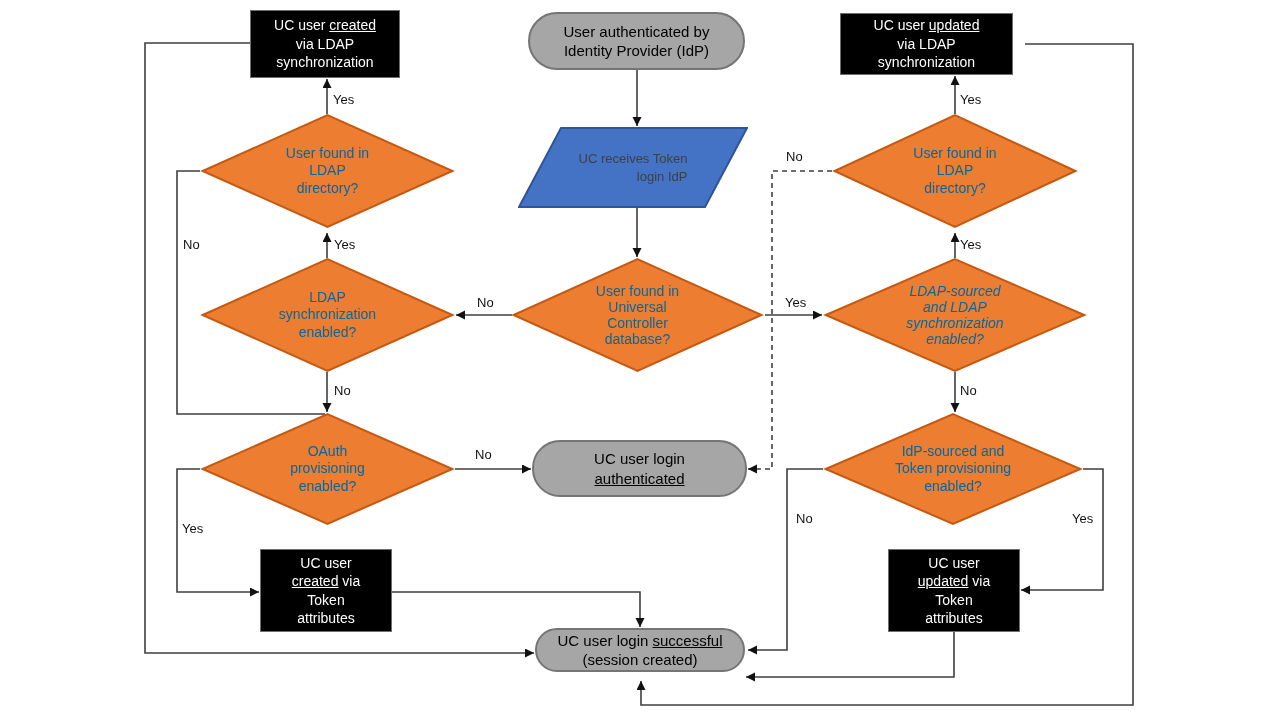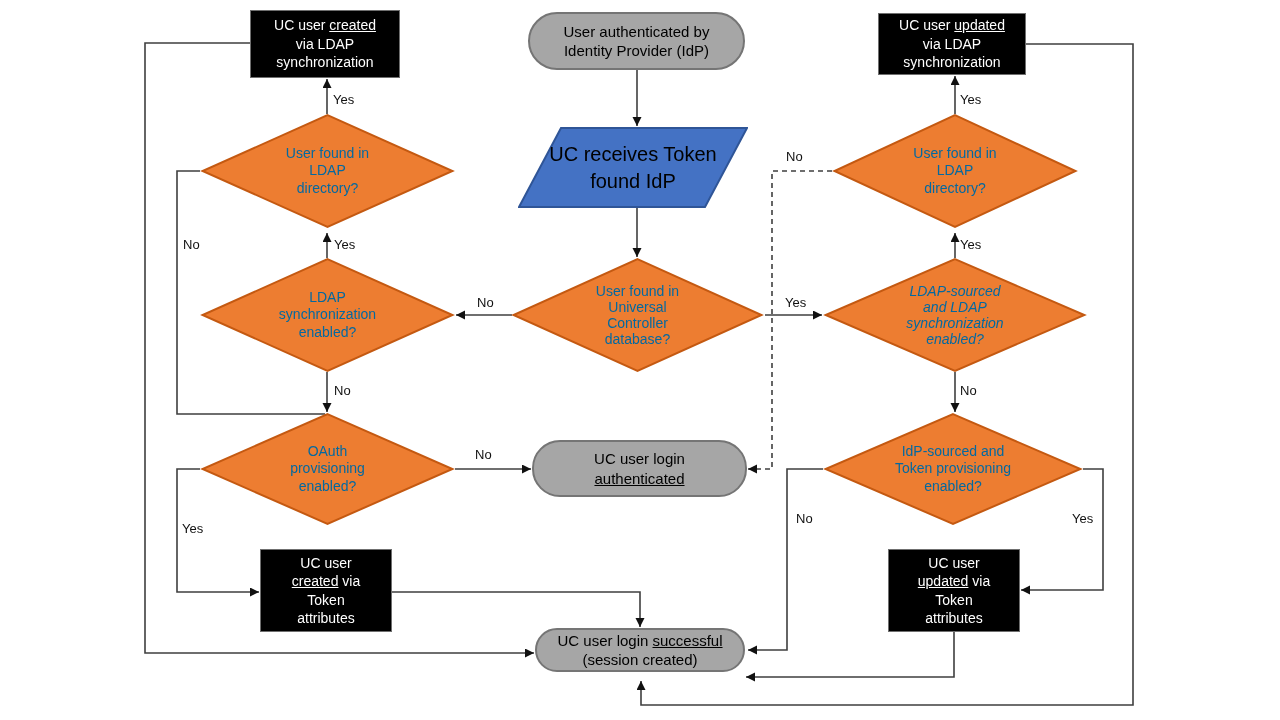--- a/index.html
+++ b/index.html
@@ -16,21 +16,21 @@
            color:#000000;font-size:15px;line-height:1.3;}
   .blackbox{background:#000;border:1px solid #6f6f6f;color:#fff;font-size:14px;line-height:1.32;}
   .diamond{background:transparent;}
   .diamond svg.shape{position:absolute;left:0;top:0;width:100%;height:100%;}
   .diamond polygon{fill:var(--orange,#ed7d31);stroke:var(--orange-border,#c45911);
                    stroke-width:2;vector-effect:non-scaling-stroke;}
   .diamond .txt{position:relative;color:#0369a1;font-size:14px;line-height:1.22;}
   .para svg{position:absolute;left:0;top:0;width:100%;height:100%;}
   .para polygon{fill:var(--blue,#4472c4);stroke:var(--blue-border,#2f5597);
                 stroke-width:2;vector-effect:non-scaling-stroke;}
-  .para .txt{position:relative;color:#000000;font-size:20px;line-height:1.35;}
+  .para .txt{position:relative;color:#404040;font-size:13px;line-height:1.35;text-align:right;}
   .lbl{position:absolute;font-size:13px;color:#111;white-space:nowrap;}
   .u{text-decoration:underline;}
 </style>
 </head>
 <body>
 
 <div id="canvas">
 
   <svg id="wires">
     <defs>
@@ -68,35 +68,35 @@
   </div>
 
   <div class="node blackbox" style="left:250px;top:10px;width:150px;height:68px;">
     <div>
       <div><span>UC user </span><span class="u">created</span></div>
       <div>via LDAP</div>
       <div>synchronization</div>
     </div>
   </div>
 
-  <div class="node blackbox" style="left:878px;top:13px;width:148px;height:62px;">
+  <div class="node blackbox" style="left:840px;top:13px;width:173px;height:62px;">
     <div>
       <div><span>UC user </span><span class="u">updated</span></div>
       <div>via LDAP</div>
       <div>synchronization</div>
     </div>
   </div>
 
   <div class="node para" style="left:518px;top:127px;width:230px;height:81px;">
     <svg viewBox="0 0 230 81" preserveAspectRatio="none">
       <polygon points="43,1 229,1 187,80 1,80"></polygon>
     </svg>
     <div class="txt">
         <div>UC receives Token</div>
-        <div>found IdP</div>
+        <div>login IdP</div>
       </div>
   </div>
 
   <div class="node diamond" style="left:200px;top:114px;width:255px;height:114px;">
     <svg class="shape" viewBox="0 0 100 100" preserveAspectRatio="none">
       <polygon points="50,1 99,50 50,99 1,50"></polygon>
       </svg>
     <div class="txt">
       <div>User found in</div>
       <div>LDAP</div>

